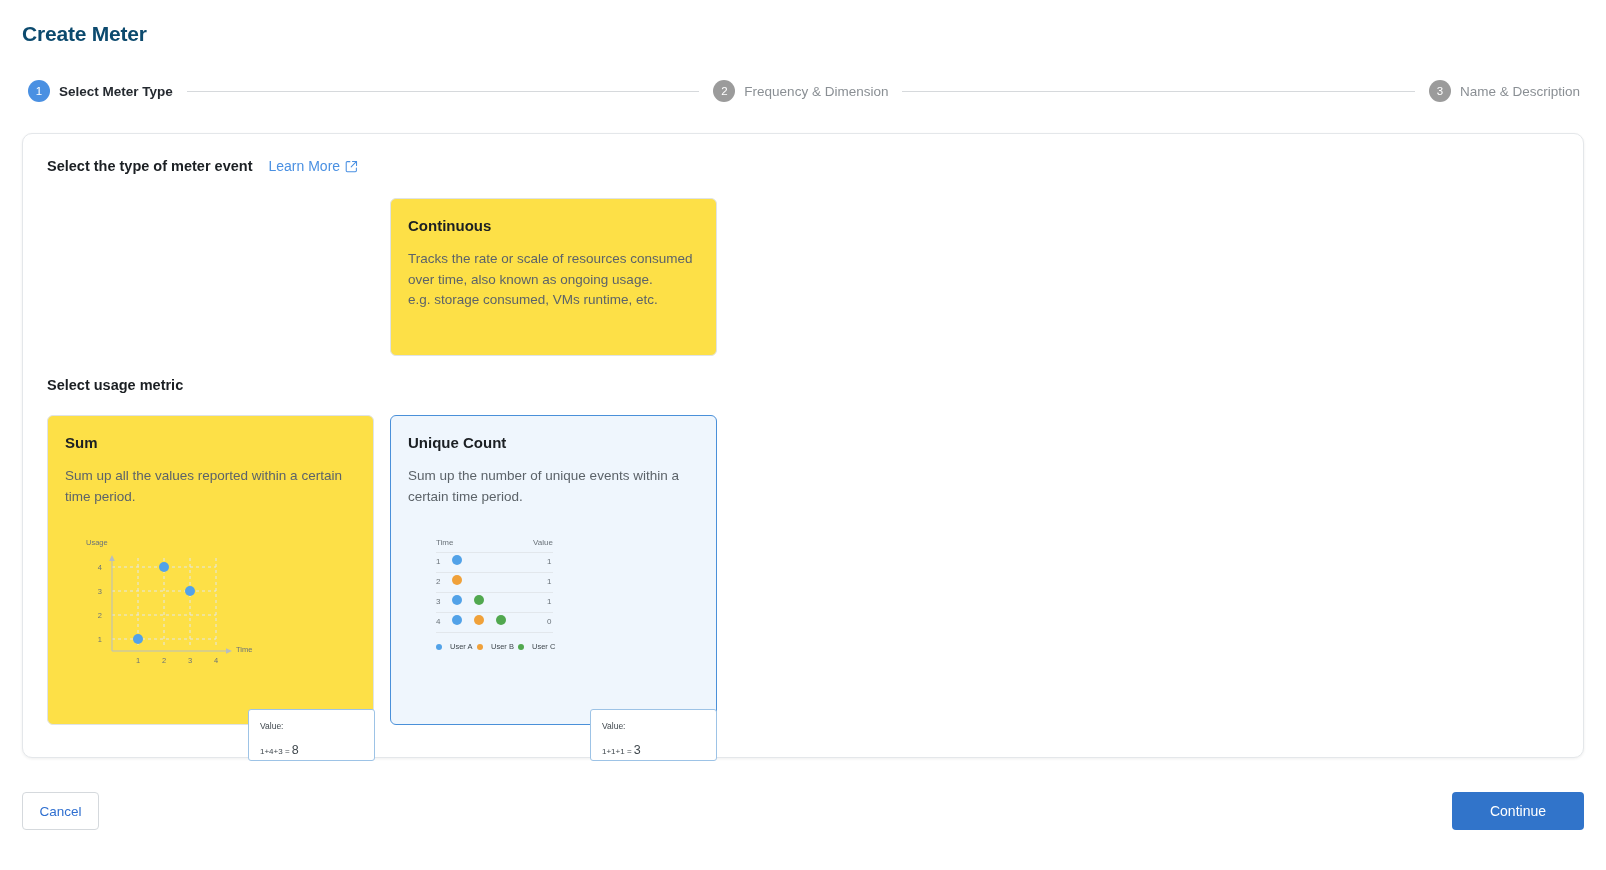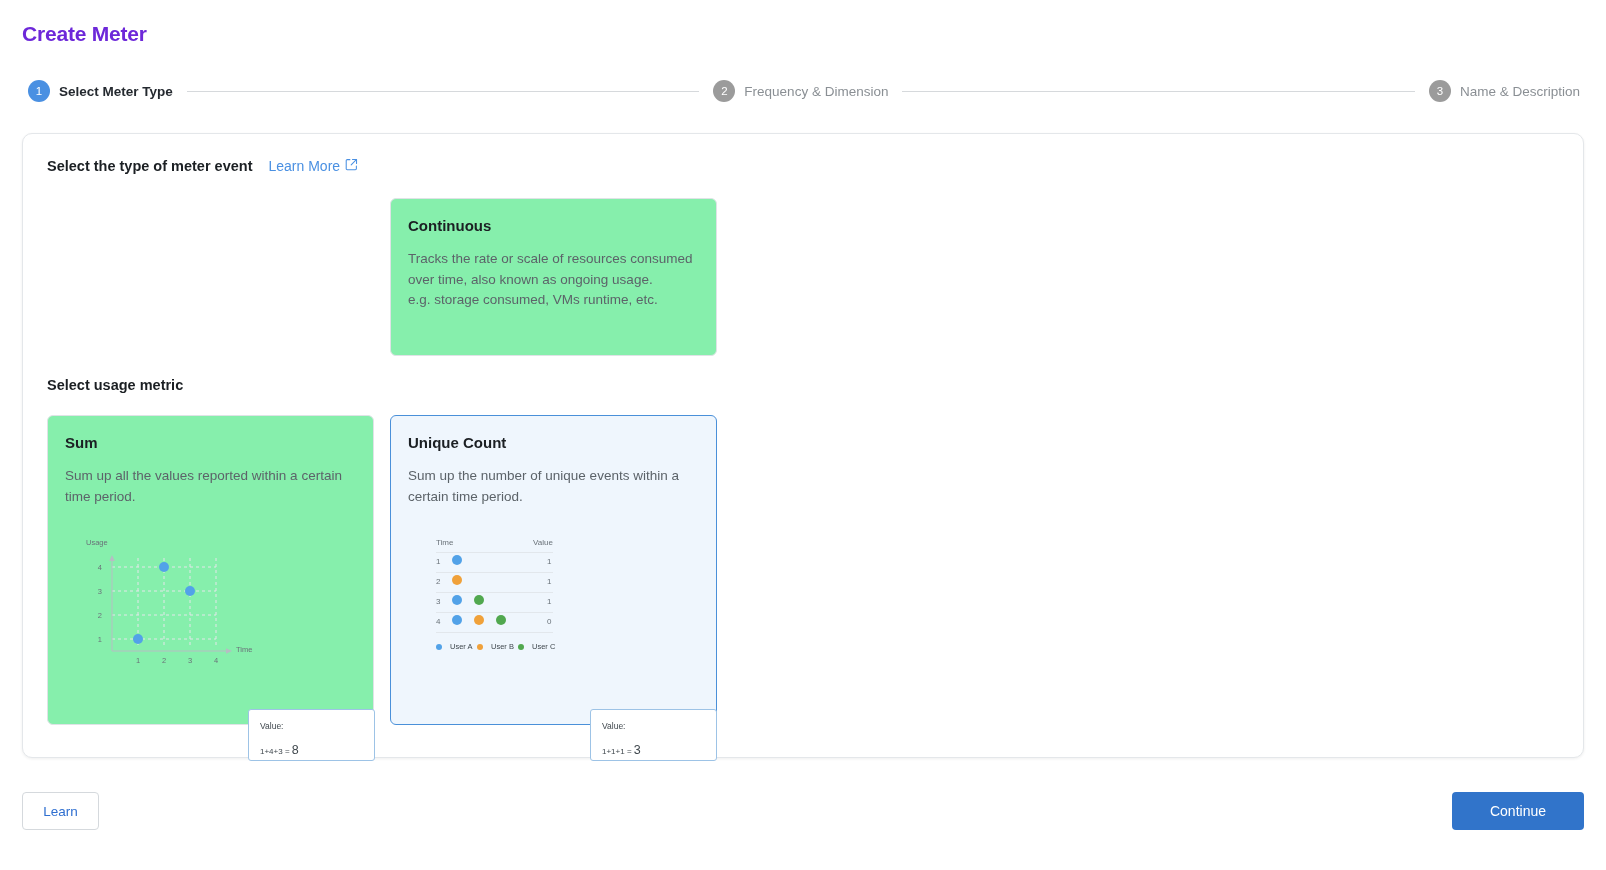--- a/index.html
+++ b/index.html
@@ -12,21 +12,21 @@
     overflow: hidden;
   }
 
   
   .page-title {
     position: absolute;
     left: 22px; top: 22px;
     font-size: 21px;
     font-weight: bold;
     letter-spacing: -0.2px;
-    color: #6d28d9;
+    color: #0c4a6e;
   }
 
   
   .stepper {
     position: absolute;
     left: 28px; top: 78px;
     width: 1552px; height: 26px;
     display: flex;
     align-items: center;
   }
@@ -74,32 +74,32 @@
   .section-head-title {
     font-size: 14.5px;
     font-weight: bold;
     color: #1b1f23;
   }
   .learn-more {
     margin-left: 16px;
     font-size: 14px;
     color: #4a90e2;
     display: flex;
-    align-items: flex-start;
+    align-items: center;
     gap: 5px;
     cursor: pointer;
   }
   .ext-icon { display: block; }
 
   
   .opt-card {
     position: absolute;
     border: 1px solid #dfe3e6;
     border-radius: 6px;
-    background: #86efac;
+    background: #fde047;
     cursor: pointer;
   }
   .opt-card.selected {
     border: 1px solid #4a90d9;
     background: #eff6fd;
   }
   .opt-title {
     position: absolute;
     left: 17px; top: 18px;
     font-size: 15px;
@@ -346,14 +346,14 @@
     </div>
 
     <div class="value-box" style="left:199px; top:293px; width:127px; height:52px;">
       <span class="vb-label">Value:</span>
       <span class="vb-expr"><span>1+1+1 = </span><b>3</b></span>
     </div>
   </div>
 
 </div>
 
-<button class="btn-cancel">Learn</button>
+<button class="btn-cancel">Cancel</button>
 <button class="btn-continue">Continue</button>
 
 </body></html>

